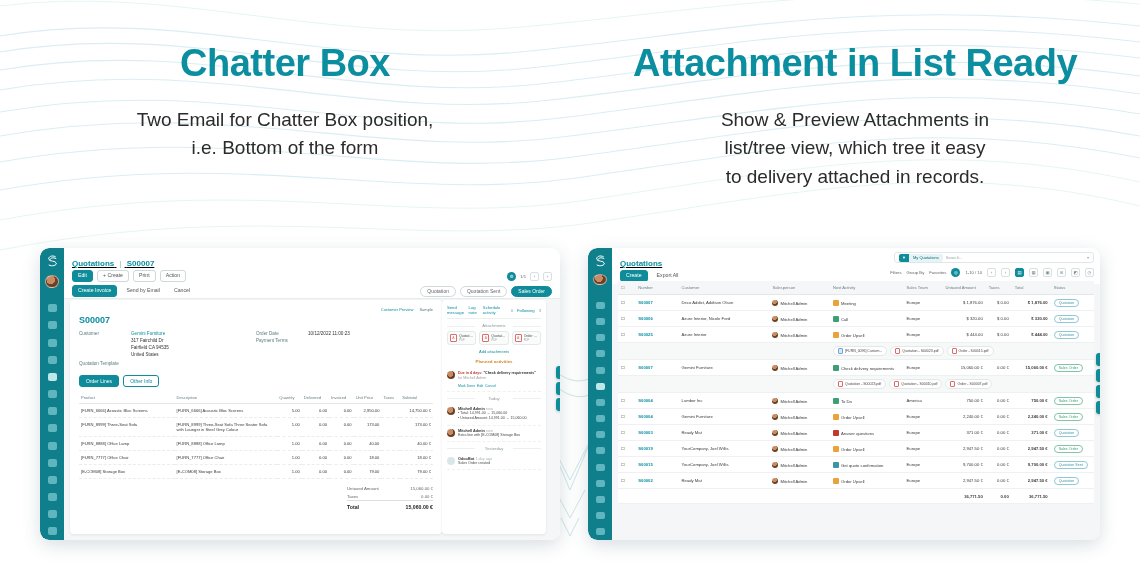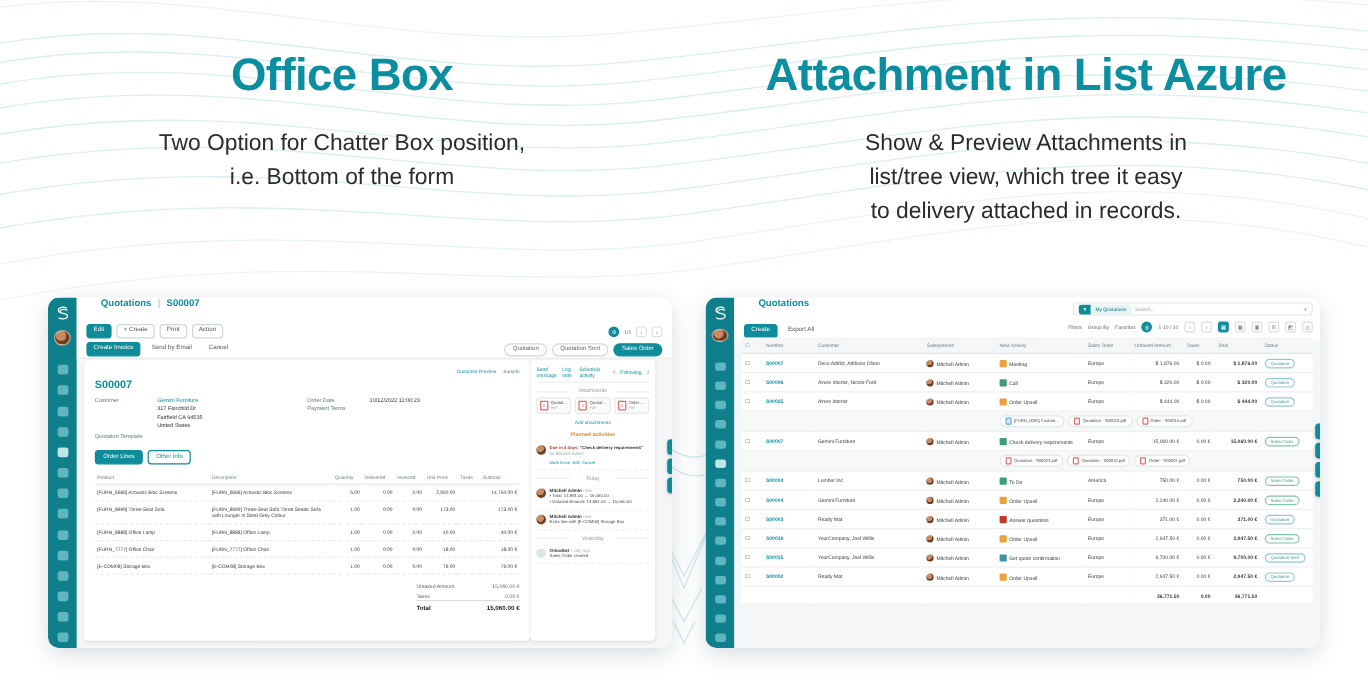--- a/index.html
+++ b/index.html
@@ -31,21 +31,21 @@
              justify-content:center; color:#fff; font-size:13px; font-weight:bold; margin-bottom:6px;}
   .sb-avatar { width:14px; height:14px; border-radius:50%;
                background: radial-gradient(circle at 40% 35%, #c98b63 0 42%, #6b4125 43% 100%);
                border:1px solid #ffffff88; margin-bottom:12px; }
   .sb-ico { width:9px; height:9px; border-radius:2px; background:#5fb6bf; margin:4.6px 0; }
   .sb-ico.active { background:#bfe7ea; }
 
   .pane { position:absolute; left:24px; right:0; top:0; bottom:0; background:#f4f6f7; }
 
   
-  .topbar { height:20px; background:#fff; display:flex; align-items:flex-start; padding:0 20px; }
+  .topbar { height:20px; background:#fff; display:flex; align-items:flex-end; padding:0 8px;text-decoration:underline; }
   .bc { font-size:8px; color:#0b8ea0; font-weight:bold; }
   .bc .sep { color:#9bb; font-weight:normal; margin:0 3px; }
   .btnbar { height:16px; background:#fff; display:flex; align-items:center; gap:4px; padding:0 8px; }
   .btn { font-size:5.2px; border:1px solid #cfd8db; border-radius:3px; padding:2px 5px;
          background:#fff; color:#555; white-space:nowrap; line-height:1; }
   .btn.primary { background:#0f8c99; border-color:#0f8c99; color:#fff; }
   .btn.ghost { border:none; background:transparent; }
 
   .statusbar { height:15px; background:#fff; display:flex; align-items:center;
                padding:0 8px; gap:4px; border-bottom:1px solid #e6ebec; }
@@ -170,28 +170,28 @@
   </g>
   <g fill="none" stroke="#e3f2f4" stroke-width="1" opacity=".85">
     <path d="M0,6 C170,-16 320,44 510,28 C710,11 850,-22 1140,4"></path>
     <path d="M0,220 C260,172 410,230 600,198 C800,168 940,138 1140,182"></path>
     <path d="M0,250 C270,198 420,252 610,220 C810,190 950,160 1140,206"></path>
   </g>
 </svg>
 
 <div class="headline-row">
   <div class="headline-col">
-    <div class="headline">Office Box</div>
+    <div class="headline">Chatter Box</div>
     <div class="subhead">
-      <div>Two Option for Chatter Box position,</div>
+      <div>Two Email for Chatter Box position,</div>
       <div>i.e. Bottom of the form</div>
     </div>
   </div>
   <div class="headline-col">
-    <div class="headline">Attachment in List Azure</div>
+    <div class="headline">Attachment in List Ready</div>
     <div class="subhead">
       <div>Show &amp; Preview Attachments in</div>
       <div>list/tree view, which tree it easy</div>
       <div>to delivery attached in records.</div>
     </div>
   </div>
 </div>
 
 <svg class="connector" viewBox="0 0 90 230">
   <g stroke="#cfe6ea" fill="none" stroke-width="1">

